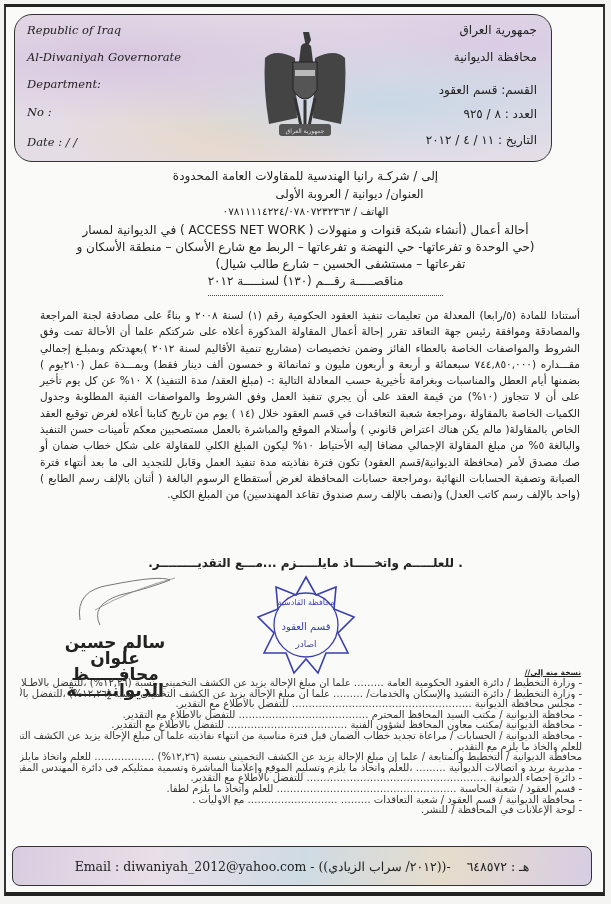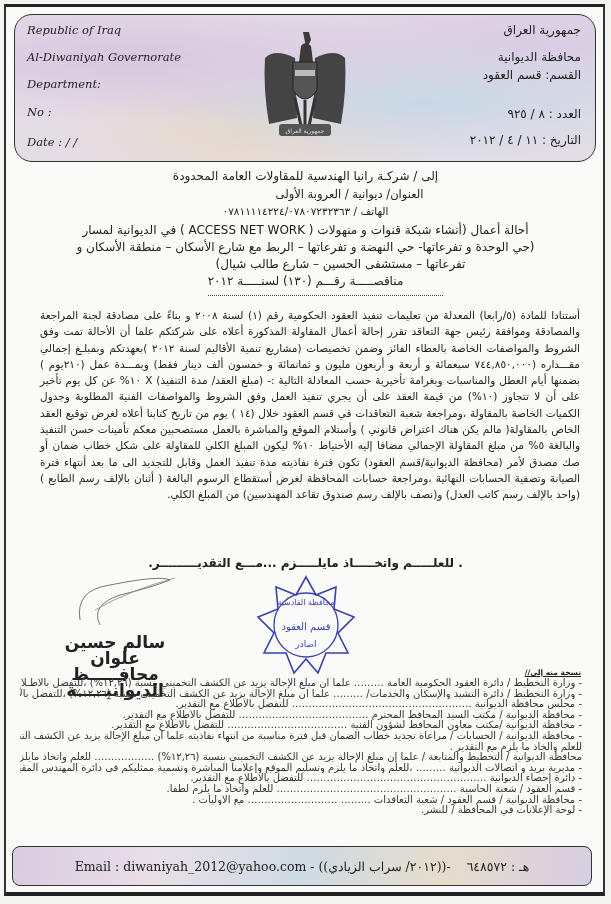--- a/index.html
+++ b/index.html
@@ -1,18 +1,18 @@
 <!DOCTYPE html>
 <html><head>
 <meta charset="utf-8">
 <style>
   html, body { margin:0; padding:0; }
   body { width:611px; height:904px; background:#f4f4f2; position:relative; overflow:hidden; font-family:"DejaVu Sans", sans-serif; color:#222; }
   .frame { position:absolute; left:4px; top:4px; width:601px; height:892px; border:2px solid #333; border-top:3px solid #222; border-bottom:4px solid #222; box-sizing:border-box; background:#fafaf8; }
-  .header { position:absolute; left:14px; top:14px; width:582px; height:148px; border:1.5px solid #333; border-radius:18px; box-sizing:border-box;
+  .header { position:absolute; left:14px; top:14px; width:538px; height:148px; border:1.5px solid #333; border-radius:18px; box-sizing:border-box;
     background: radial-gradient(ellipse at 20% 30%, #d8c6e0 0%, transparent 45%),
                 radial-gradient(ellipse at 70% 60%, #c9d8e6 0%, transparent 50%),
                 radial-gradient(ellipse at 40% 80%, #e8d8c8 0%, transparent 40%),
                 radial-gradient(ellipse at 90% 20%, #d9cce4 0%, transparent 45%),
                 #e4dde6; }
   .hl { position:absolute; left:12px; font-family:"DejaVu Serif", serif; font-style:italic; font-size:11.5px; color:#222; }
   .hr { position:absolute; right:14px; font-family:"DejaVu Sans", sans-serif; font-size:12px; color:#222; direction:rtl; text-align:right; }
   .emblem { position:absolute; left:255px; top:28px; width:100px; height:112px; }
   .center { position:absolute; left:0; width:611px; text-align:center; direction:rtl; font-size:11.5px; line-height:16px; }
   .body-p { position:absolute; left:40px; width:540px; direction:rtl; text-align:justify; font-size:10.5px; line-height:16.3px; }
@@ -35,21 +35,21 @@
 
 <div class="header">
   <div class="hl" style="top:8px;">Republic of Iraq</div>
   <div class="hl" style="top:35px;">Al-Diwaniyah Governorate</div>
   <div class="hl" style="top:62px;">Department:</div>
   <div class="hl" style="top:90px;">No :</div>
   <div class="hl" style="top:120px;">Date :   /   /</div>
 
   <div class="hr" style="top:8px;">جمهورية العراق</div>
   <div class="hr" style="top:35px;">محافظة الديوانية</div>
-  <div class="hr" style="top:53px;">القسم: قسم العقود</div>
+  <div class="hr" style="top:68px;">القسم: قسم العقود</div>
   <div class="hr" style="top:92px;">العدد : ٨ / ٩٢٥</div>
   <div class="hr" style="top:118px;margin-left:17px;">التاريخ : ١١ / ٤ / ٢٠١٢</div>
 </div>
 
 <svg class="emblem" viewBox="0 0 100 112">
   <path d="M48 4 L54 4 L56 12 L52 20 L50 14 Z" fill="#3a3a3a"></path>
   <path d="M46 18 Q50 12 56 18 L58 34 L44 34 Z" fill="#3a3a3a"></path>
   <path d="M10 30 Q20 20 40 30 L42 90 L14 96 Q8 60 10 30 Z" fill="#444"></path>
   <path d="M90 30 Q80 20 60 30 L58 90 L86 96 Q92 60 90 30 Z" fill="#444"></path>
   <path d="M38 34 L62 34 L62 62 Q50 80 38 62 Z" fill="#555" stroke="#222" stroke-width="1"></path>

